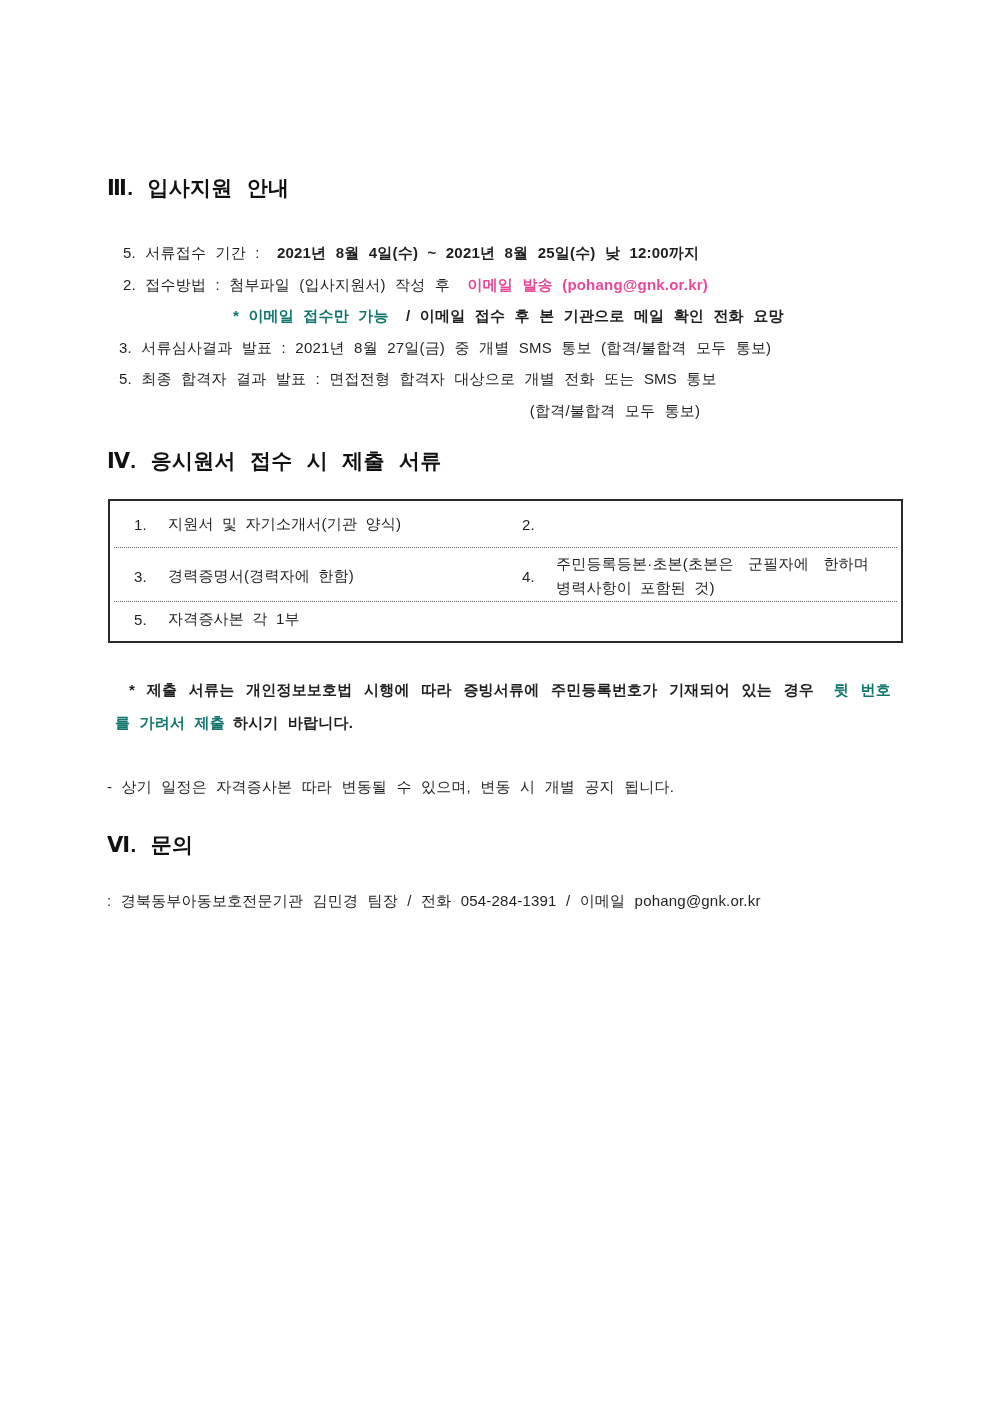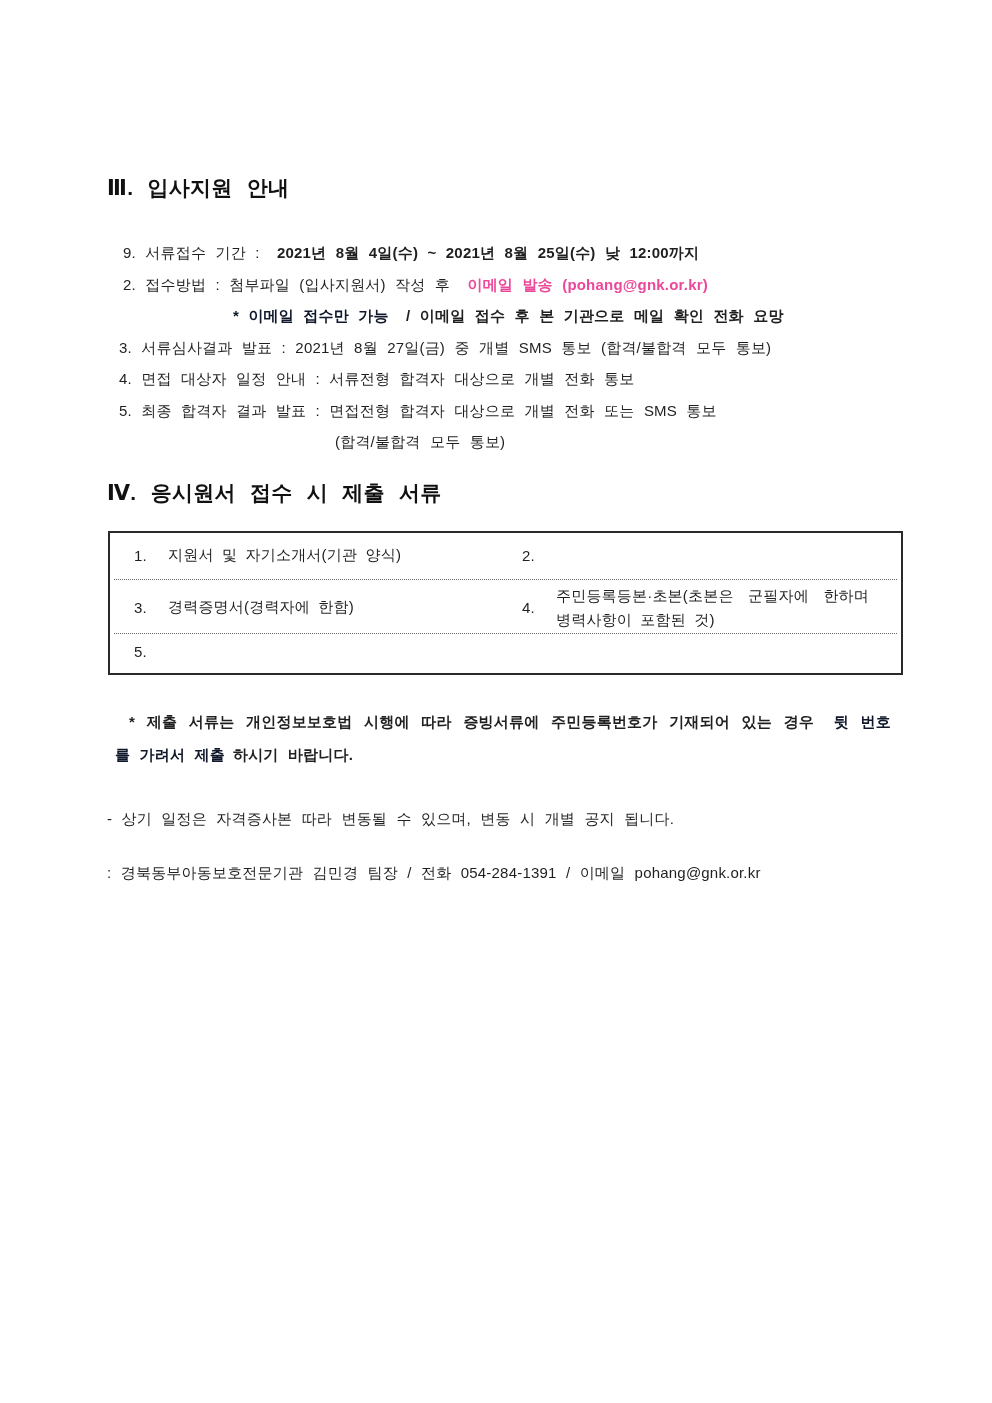--- a/index.html
+++ b/index.html
@@ -28,23 +28,23 @@
     font-size: 15px;
     letter-spacing: 0.2px;
     word-spacing: 5px;
   }
   .guide-list { margin-top: 39px; padding-left: 8px; }
   .guide-list .line {
     line-height: 27.5px;
     white-space: nowrap;
   }
   .sub-indent-1 { padding-left: 110px; }
-  .sub-indent-2 { padding-left: 216px; }
+  .sub-indent-2 { padding-left: 216px; text-align: center; }
   .bold { font-weight: bold; }
-  .red { color: #0f172a; text-align: center; }
+  .red { color: #0f766e; text-align: center; }
   .blue { color: #ec4899; }
   .heading-4 { margin-top: 24px; }
   .doc-table {
     margin-top: 26px;
     margin-left: 5px;
     width: 795px;
     border: 2px solid #2a2a2a;
     font-size: 15px;
     letter-spacing: 0.2px;
     word-spacing: 4px;
@@ -77,52 +77,53 @@
   .contact-line { margin-top: 35px; white-space: nowrap; }
 </style>
 </head>
 <body>
 
 <div class="page">
 
   <div class="heading">Ⅲ. 입사지원 안내</div>
 
   <div class="guide-list body-text">
-    <div class="line"><span>9. 서류접수 기간 : </span><span class="bold">2021년 8월 4일(수) ~ 2021년 8월 25일(수) 낮 12:00까지</span></div>
+    <div class="line"><span>5. 서류접수 기간 : </span><span class="bold">2021년 8월 4일(수) ~ 2021년 8월 25일(수) 낮 12:00까지</span></div>
     <div class="line"><span>2. 접수방법 : 첨부파일 (입사지원서) 작성 후 </span><span class="bold blue">이메일 발송 (pohang@gnk.or.kr)</span></div>
     <div class="line sub-indent-1"><span class="bold red">* 이메일 접수만 가능</span><span class="bold"> / 이메일 접수 후 본 기관으로 메일 확인 전화 요망</span></div>
     <div class="line">3. 서류심사결과 발표 : 2021년 8월 27일(금) 중 개별 SMS 통보 (합격/불합격 모두 통보)</div>
-    <div class="line">4. 면접 대상자 일정 안내 : 서류전형 합격자 대상으로 개별 전화 통보</div>
     <div class="line">5. 최종 합격자 결과 발표 : 면접전형 합격자 대상으로 개별 전화 또는 SMS 통보</div>
     <div class="line sub-indent-2">(합격/불합격 모두 통보)</div>
   </div>
 
   <div class="heading heading-4">Ⅳ. 응시원서 접수 시 제출 서류</div>
 
   <div class="doc-table">
     <div class="t-row row-1">
       <div class="t-cell-num">1.</div>
       <div class="t-cell-text">지원서 및 자기소개서(기관 양식)</div>
       <div class="t-cell-num">2.</div>
     </div>
     <div class="t-row row-2">
       <div class="t-cell-num">3.</div>
       <div class="t-cell-text">경력증명서(경력자에 한함)</div>
       <div class="t-cell-num">4.</div>
       <div class="t-cell-text t-cell-wrap">주민등록등본·초본(초본은 군필자에 한하며 병력사항이 포함된 것)</div>
     </div>
     <div class="t-row row-3">
       <div class="t-cell-num">5.</div>
+      <div class="t-cell-text">자격증사본 각 1부</div>
       <div class="t-cell-num"></div>
       <div class="t-cell-text"></div>
     </div>
   </div>
 
   <div class="privacy-note body-text">
     <div class="note-line-1"><span>* 제출 서류는 개인정보보호법 시행에 따라 증빙서류에 주민등록번호가 기재되어 있는 경우 </span><span class="red">뒷 번호</span></div>
     <div class="note-line-2"><span class="red">를 가려서 제출</span><span>하시기 바랍니다.</span></div>
   </div>
 
   <div class="etc-line body-text">- 상기 일정은 자격증사본 따라 변동될 수 있으며, 변동 시 개별 공지 됩니다.</div>
 
+  <div class="heading heading-6">Ⅵ. 문의</div>
   <div class="contact-line body-text">: 경북동부아동보호전문기관 김민경 팀장 / 전화 054-284-1391 / 이메일 pohang@gnk.or.kr</div>
 
 </div>
 
 </body></html>

